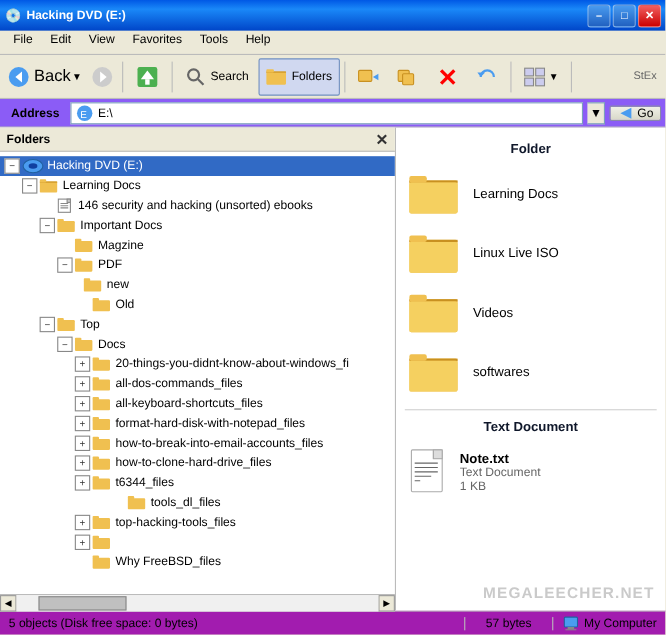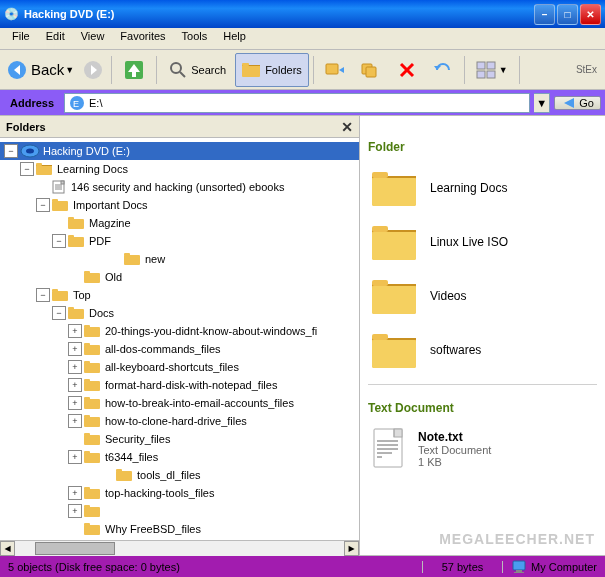--- a/index.html
+++ b/index.html
@@ -245,23 +245,24 @@
       overflow-y: auto;
       padding: 8px;
     }
     .right-panel::-webkit-scrollbar { width: 15px; }
     .right-panel::-webkit-scrollbar-track { background: #f0f0f0; }
     .right-panel::-webkit-scrollbar-thumb { background: #c0c0c0; border: 1px solid #999; }
 
     .section-header {
       font-size: 12px;
       font-weight: bold;
-      color: #4d7c0f;
+      color: #0f172a;
       margin-bottom: 8px;
-      margin-top: 16px;
+      margin-top: 4px;
+      text-align: center;
     }
     .folder-item {
       display: flex;
       align-items: center;
       gap: 10px;
       padding: 6px 4px;
       cursor: pointer;
       margin-bottom: 2px;
     }
 
@@ -528,21 +529,21 @@
 
       <div class="tree-item" style="padding-left:52px;">
         <span class="expand-btn">−</span>
         <svg width="18" height="14" viewBox="0 0 18 14" style="margin-right:3px;flex-shrink:0;">
           <rect x="0" y="3" width="16" height="10" rx="1" fill="#f0c050"></rect>
           <rect x="0" y="1" width="6" height="3" rx="1" fill="#f0c050"></rect>
         </svg>
         <span>PDF</span>
       </div>
 
-      <div class="tree-item" style="padding-left:108px;">
+      <div class="tree-item" style="padding-left:60px;">
         <span class="no-expand"></span>
         <svg width="18" height="14" viewBox="0 0 18 14" style="margin-right:3px;flex-shrink:0;">
           <rect x="0" y="3" width="16" height="10" rx="1" fill="#f0c050"></rect>
           <rect x="0" y="1" width="6" height="3" rx="1" fill="#f0c050"></rect>
         </svg>
         <span>new</span>
       </div>
 
       <div class="tree-item" style="padding-left:68px;">
         <span class="no-expand"></span>
@@ -618,28 +619,20 @@
 
       <div class="tree-item" style="padding-left:68px;">
         <span class="expand-btn">+</span>
         <svg width="18" height="14" viewBox="0 0 18 14" style="margin-right:3px;flex-shrink:0;">
             <rect x="0" y="3" width="16" height="10" rx="1" fill="#f0c050"></rect>
             <rect x="0" y="1" width="6" height="3" rx="1" fill="#f0c050"></rect>
           </svg>
         <span>how-to-clone-hard-drive_files</span>
       </div>
 
-      <div class="tree-item" style="padding-left:68px;">
-        <span class="no-expand"></span>
-        <svg width="18" height="14" viewBox="0 0 18 14" style="margin-right:3px;flex-shrink:0;">
-            <rect x="0" y="3" width="16" height="10" rx="1" fill="#f0c050"></rect>
-            <rect x="0" y="1" width="6" height="3" rx="1" fill="#f0c050"></rect>
-          </svg>
-        <span>Security_files</span>
-      </div>
 
       <div class="tree-item" style="padding-left:68px;">
         <span class="expand-btn">+</span>
         <svg width="18" height="14" viewBox="0 0 18 14" style="margin-right:3px;flex-shrink:0;">
             <rect x="0" y="3" width="16" height="10" rx="1" fill="#f0c050"></rect>
             <rect x="0" y="1" width="6" height="3" rx="1" fill="#f0c050"></rect>
           </svg>
         <span>t6344_files</span>
       </div>
 

